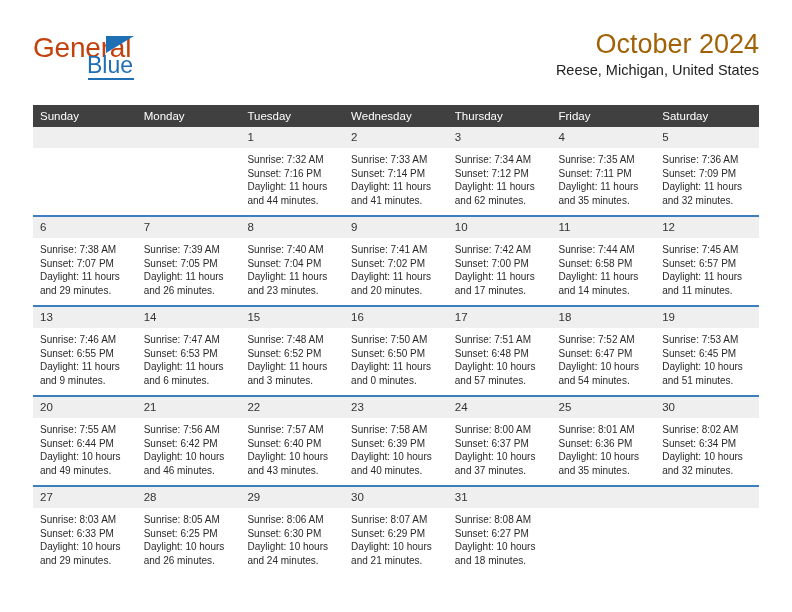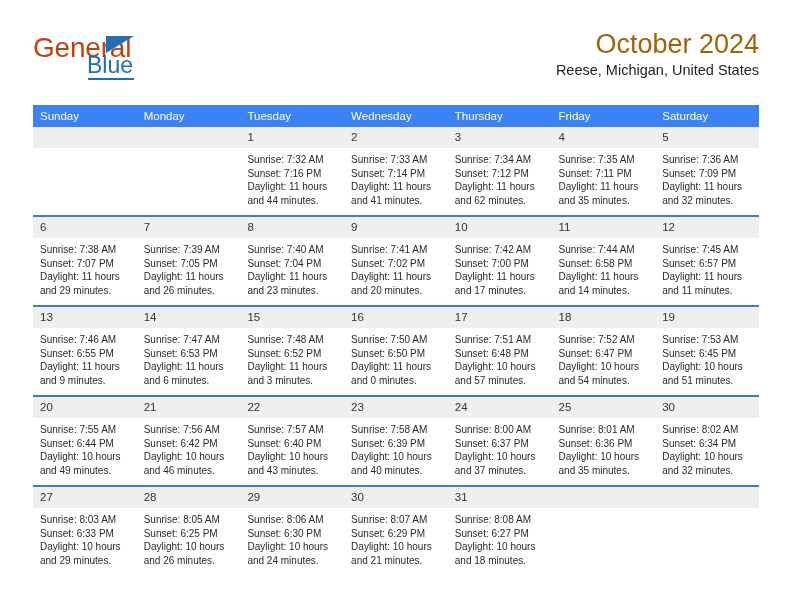--- a/index.html
+++ b/index.html
@@ -95,21 +95,21 @@
   
   .calendar {
     position: absolute;
     left: 33px;
     top: 105px;
     width: 726px;
     border-collapse: collapse;
     table-layout: fixed;
   }
   .calendar th {
-    background: #3b82f6;
+    background: #404040;
     color: #ffffff;
     font-size: 11.5px;
     font-weight: normal;
     text-align: left;
     padding: 5px 0 5px 7px;
     height: 11px;
     border: none;
   }
   .calendar td {
     vertical-align: top;

